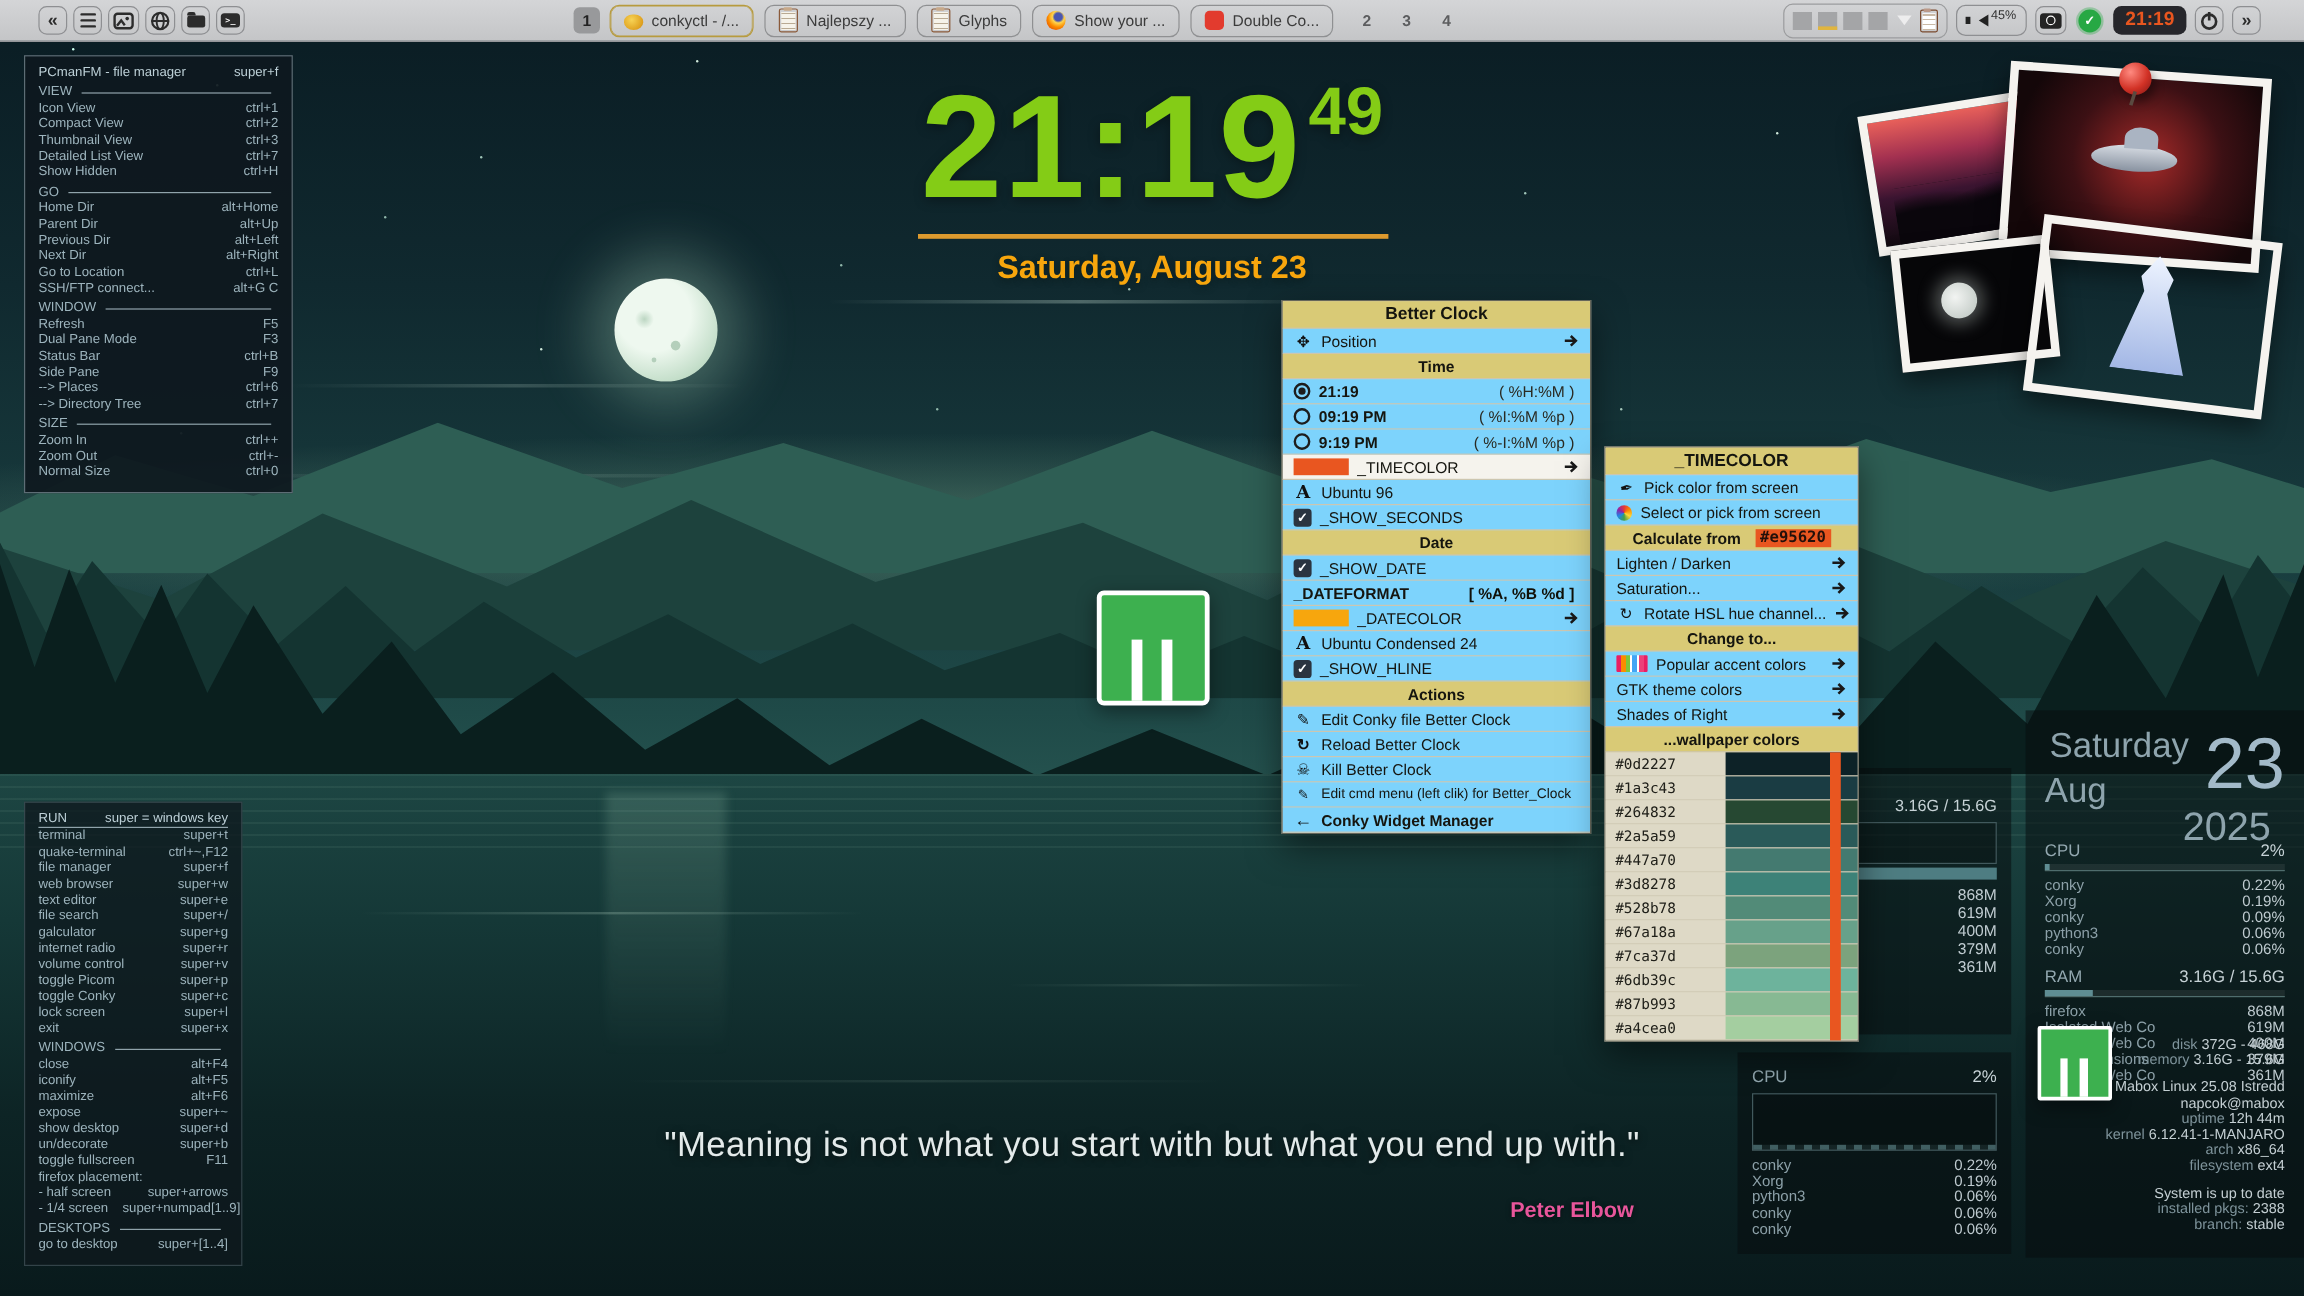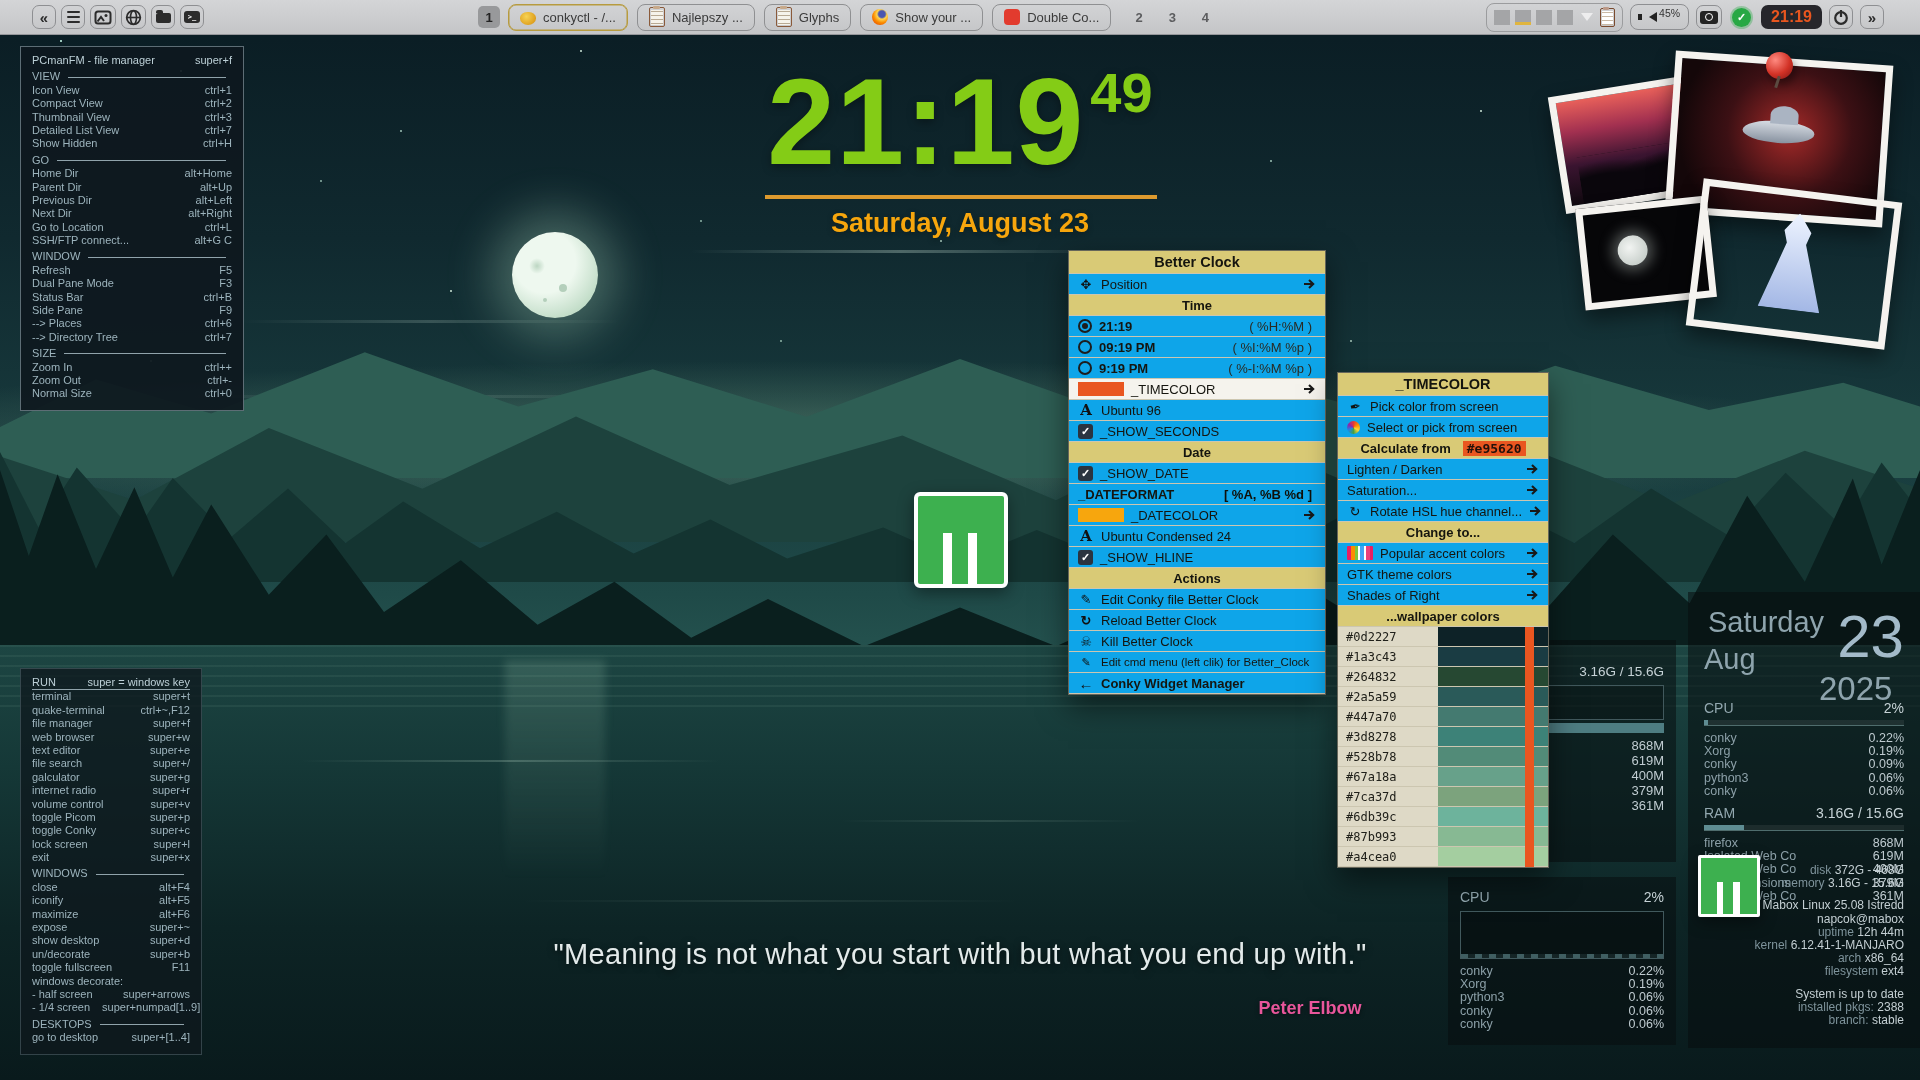--- a/index.html
+++ b/index.html
@@ -93,21 +93,21 @@
   .mrow .line{flex:1;}
   .mrow[data-type="header"]{margin-top:3px;}
   .mrow[data-type="header"] .line{border-top:1px solid #90a3ab;margin-left:2px;}
   .mrow[data-type="title"]{color:#bdd0d7;}
   .mrow[data-type="theader"]{border-bottom:1px solid #90a3ab;color:#bdd0d7;}
   .mrow .key{text-align:left;}
 
   
   .lmenu{position:absolute;background:#ded9c6;border:1px solid #66665a;z-index:40;
     box-shadow:0 12px 28px rgba(0,0,0,.5);color:#15150f;font-size:13px;box-sizing:border-box;}
-  .lrow{display:flex;align-items:center;gap:7px;padding:0 9px;height:20px;border-bottom:1px solid #ccc6b0;background:#0ea5e9;white-space:nowrap;}
+  .lrow{display:flex;align-items:center;gap:7px;padding:0 9px;height:20px;border-bottom:1px solid #ccc6b0;background:#7dd3fc;white-space:nowrap;}
   .lrow[data-type="title"]{background:#d9ca76;font-weight:bold;justify-content:center;font-size:14.5px;height:22px;}
   .lrow[data-type="header"],.lrow[data-type="calc"]{background:#d9ca76;font-weight:bold;justify-content:center;}
   .lrow[data-hl="true"]{background:#f5f3ed;}
   .lrow[data-type="back"] .r-lbl{font-weight:bold;}
   .lrow[data-small="true"] .r-lbl{font-size:11.5px;}
   .r-fmt{margin-left:auto;padding-right:4px;color:#2a2a22;}
   .lrow[data-type="kv"] .r-fmt{font-weight:bold;color:#101008;}
   .r-arrow{margin-left:auto;display:flex;}
   .r-radio{width:14px;height:14px;border:2px solid #1d1d1d;border-radius:50%;box-sizing:border-box;display:flex;align-items:center;justify-content:center;flex:none;}
   .r-radio .dot{width:6px;height:6px;border-radius:50%;background:#1d1d1d;}
@@ -630,21 +630,21 @@
         <span class="key">super+b</span>
       </div>
 
       <div class="mrow" data-type="item">
         <span class="lbl">toggle fullscreen</span>
         <span class="line"></span>
         <span class="key">F11</span>
       </div>
 
       <div class="mrow" data-type="item">
-        <span class="lbl">windows decorate:</span>
+        <span class="lbl">firefox placement:</span>
         <span class="line"></span>
         <span class="key"></span>
       </div>
 
       <div class="mrow" data-type="item">
         <span class="lbl">- half screen</span>
         <span class="line"></span>
         <span class="key">super+arrows</span>
       </div>
 

